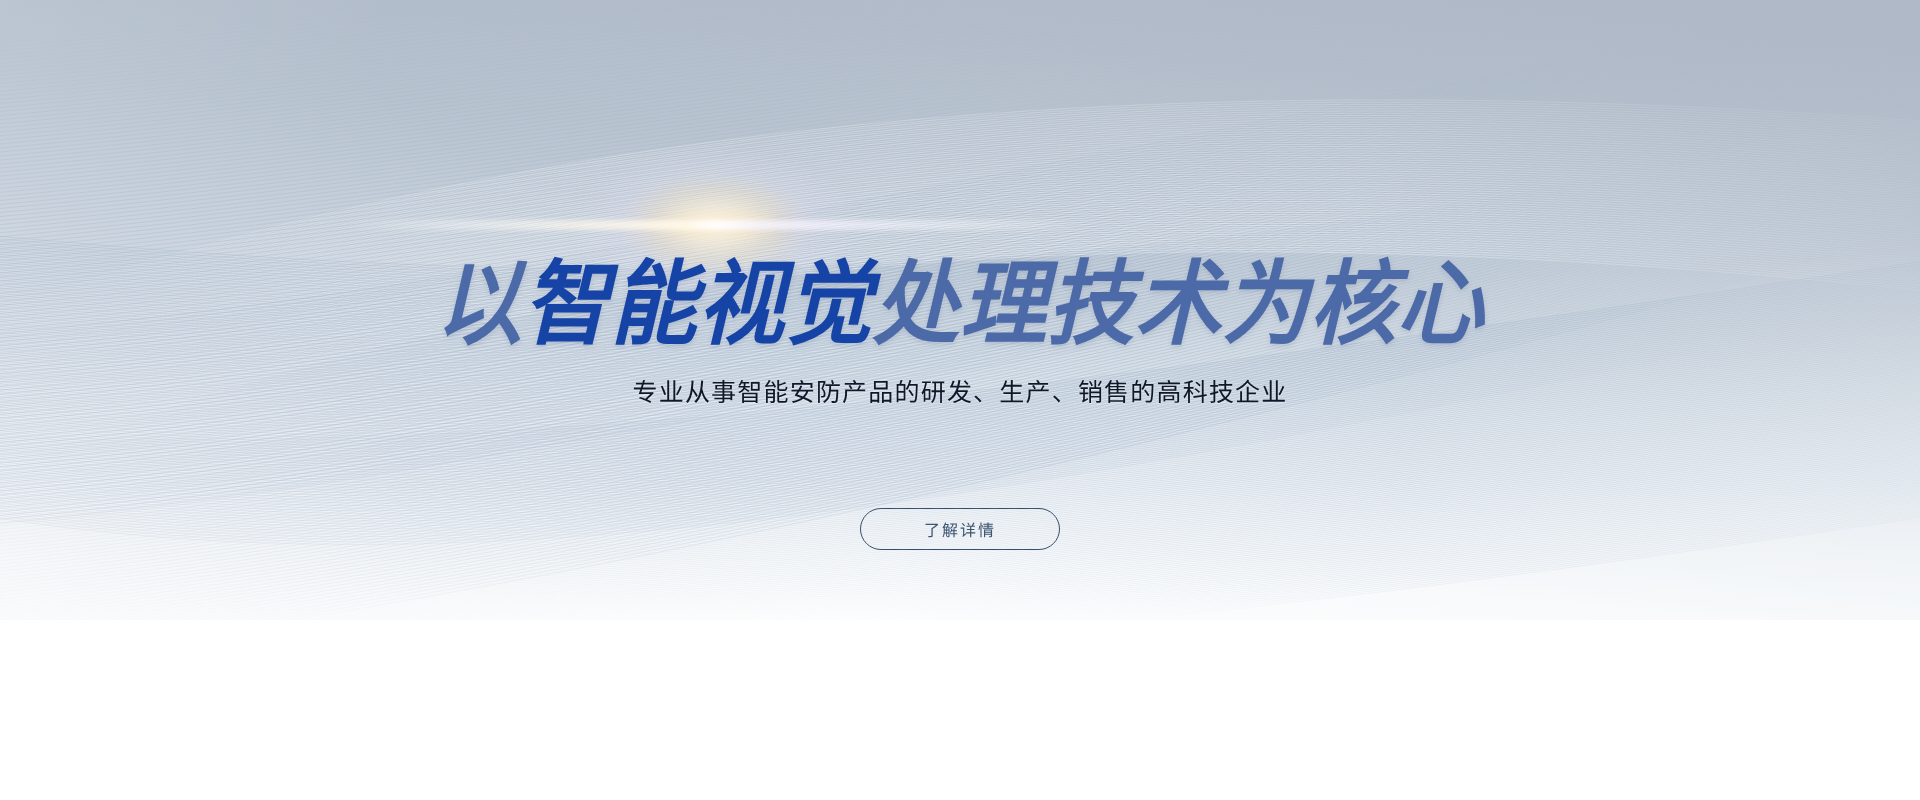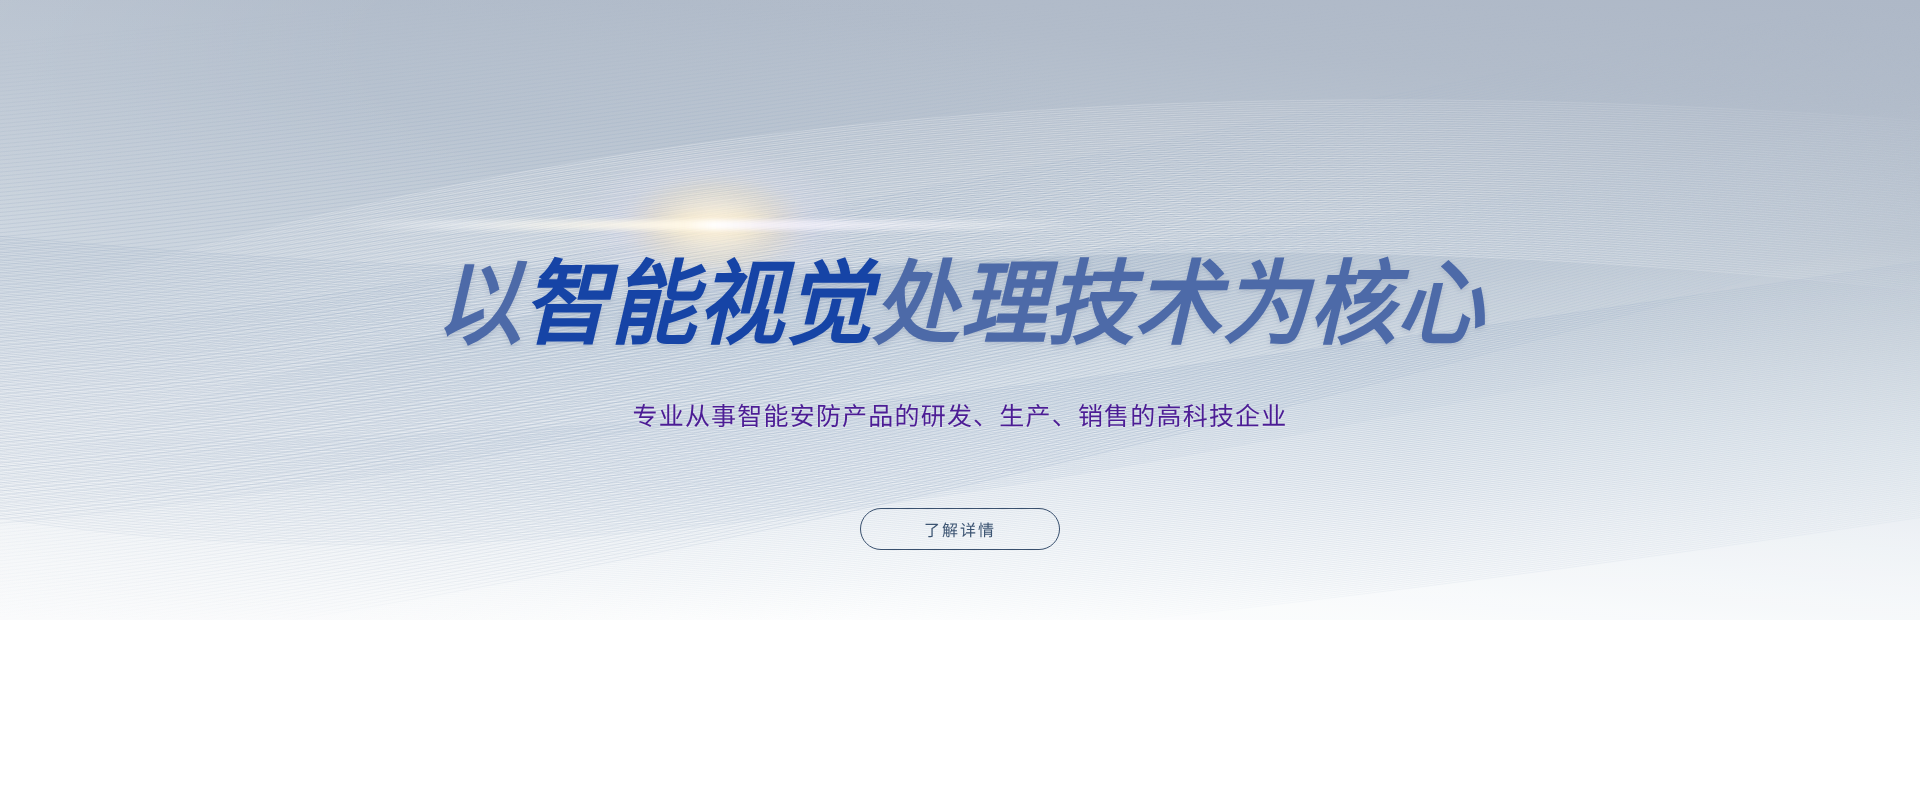--- a/index.html
+++ b/index.html
@@ -139,27 +139,27 @@
     -webkit-font-smoothing: antialiased;
   }
   .headline .seg { display: inline; }
   .seg-muted  { color: #4d6aa8; }
   .seg-accent { color: #1644a6; }
 
   .subtitle {
     position: absolute;
     left: 0;
     right: 0;
-    top: 400px;
+    top: 376px;
     margin: 0;
     font-size: 25px;
     line-height: 1.3;
     font-weight: 400;
     letter-spacing: 1.2px;
-    color: #4c1d95;
+    color: #0f172a;
     white-space: nowrap;
     text-shadow: 0 1px 2px rgba(255,255,255,0.45);
   }
 
   .cta-wrap {
     position: absolute;
     left: 0;
     right: 0;
     top: 508px;
     display: flex;

